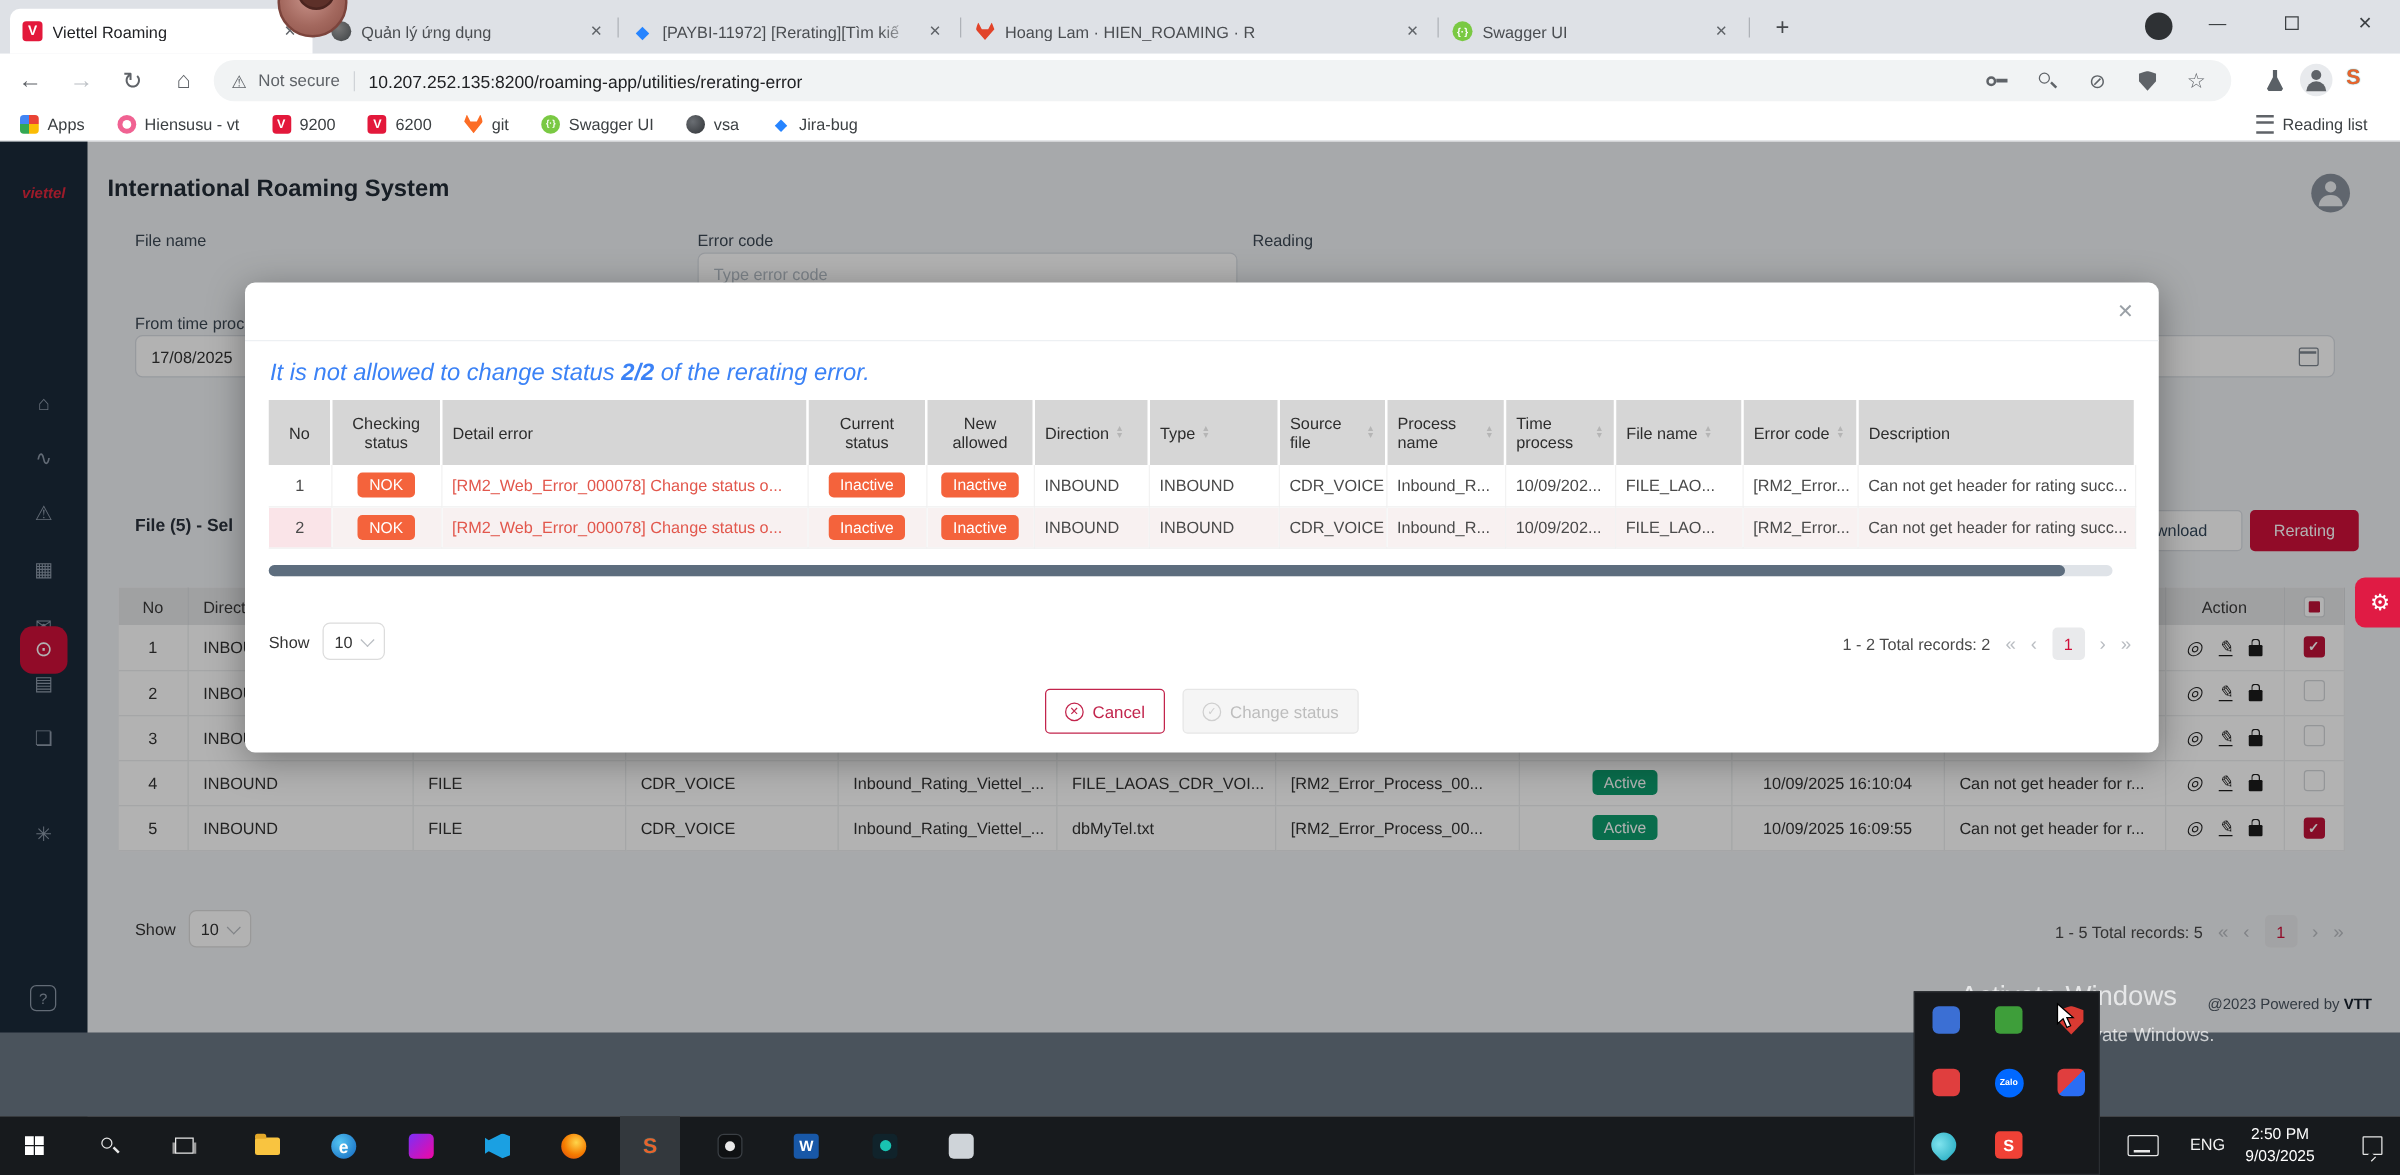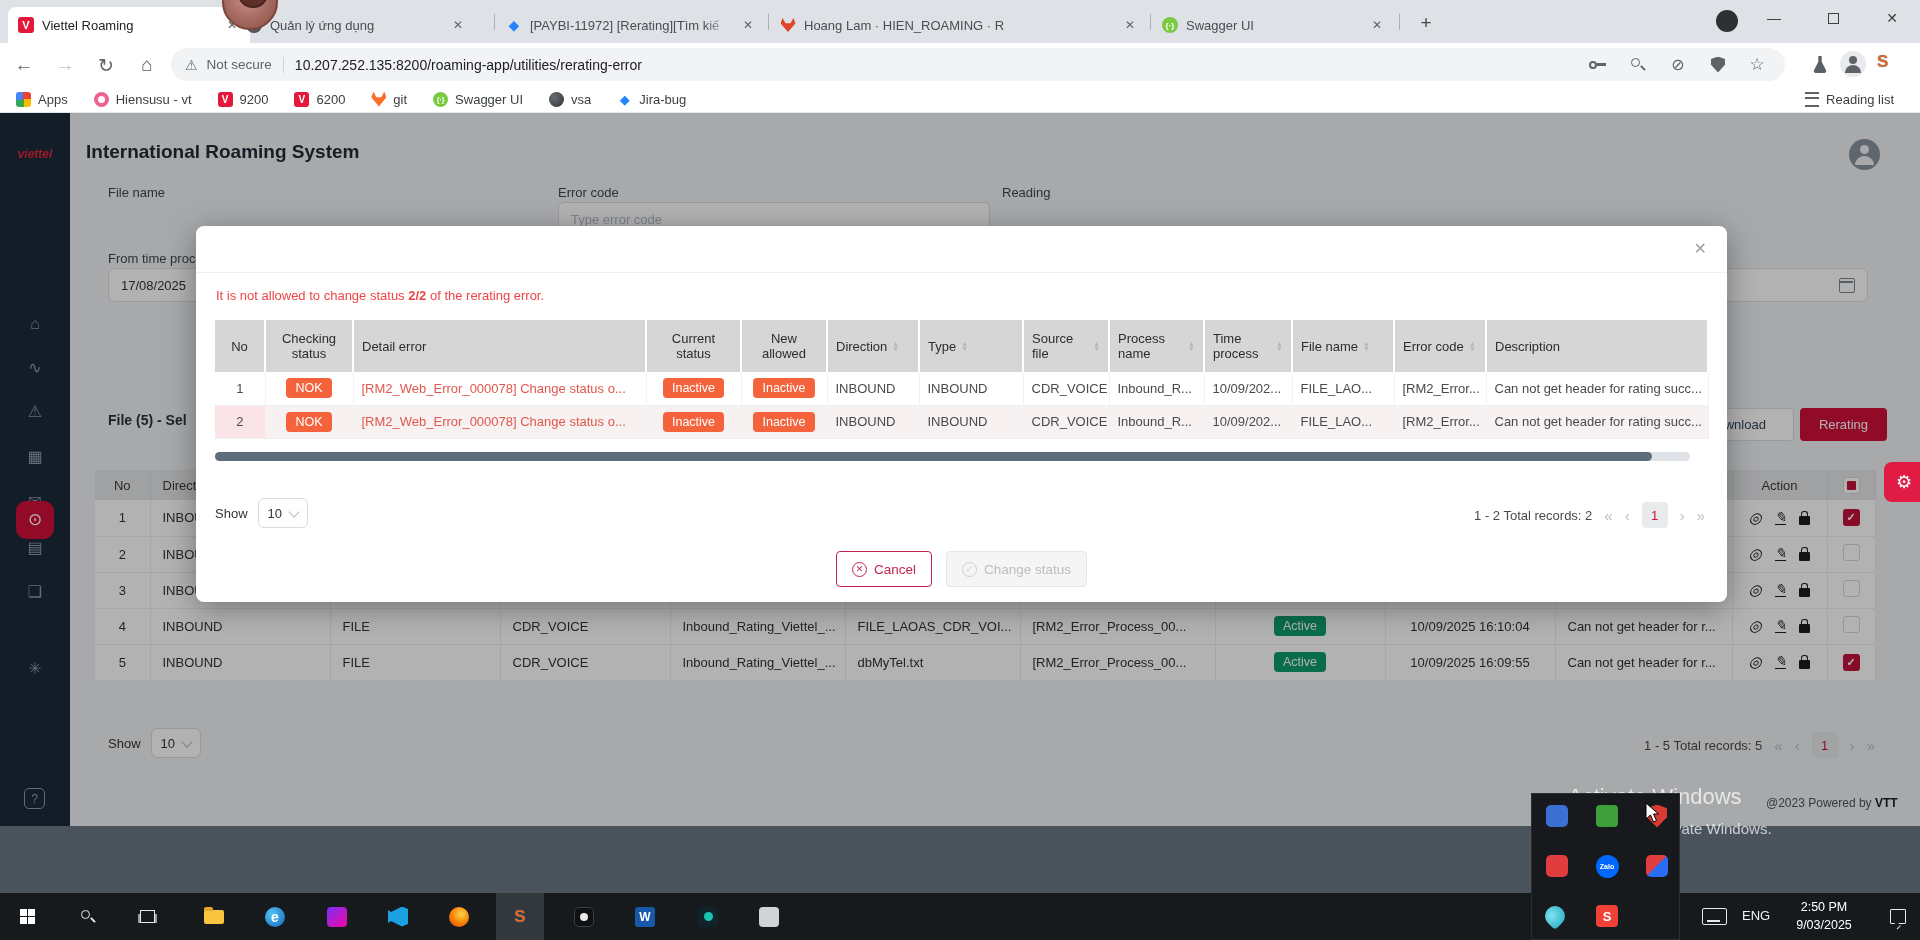--- a/index.html
+++ b/index.html
@@ -119,21 +119,21 @@
   .chevsm{width:7px;height:7px;border-right:1.4px solid #b9bdc2;border-bottom:1.4px solid #b9bdc2;transform:rotate(45deg);margin-top:-3px;}
   
   .dim{position:absolute;left:0;top:113px;width:1920px;height:780px;background:rgba(0,0,0,.30);z-index:5;}
   .gearfab{position:absolute;left:1884px;top:462px;width:40px;height:40px;background:#e01b44;border-radius:8px 0 0 8px;
     color:#fff;font-size:18px;display:flex;align-items:center;justify-content:center;z-index:6;}
   .modal{position:absolute;left:196px;top:226px;width:1531px;height:376px;background:#fff;border-radius:8px;
     box-shadow:0 6px 30px rgba(0,0,0,.35);z-index:7;}
   .m-title{position:absolute;left:20px;top:0;height:46px;line-height:46px;font-size:19px;font-weight:bold;color:#25303c;}
   .m-close{position:absolute;right:20px;top:13px;font-size:16px;color:#9aa0a6;}
   .m-hline{position:absolute;left:0;top:46px;width:100%;height:1px;background:#edf0f3;}
-  .m-warn{position:absolute;left:20px;top:62px;font-size:13px;color:#ef4444;}
+  .m-warn{position:absolute;left:20px;top:62px;font-size:19px;font-style:italic;color:#3b82f6;}
   .mtable{position:absolute;left:19px;top:94px;border-collapse:collapse;table-layout:fixed;width:1493px;}
   .mtable th{height:52px;background:#d6d6d6;font-size:13px;font-weight:normal;color:#2d2d2d;
     padding:4px 8px;border-right:2px solid #fff;text-align:left;box-sizing:border-box;}
   .mtable th.c{text-align:center;}
   .mtable th .hwrap{display:flex;align-items:center;gap:5px;}
   .sort{display:inline-flex;flex-direction:column;line-height:5.5px;font-size:7px;color:#b5b5b5;}
   .sort::before{content:"▲";}
   .sort::after{content:"▼";}
   .mtable td{height:33px;font-size:13px;color:#4a4a4a;padding:0 8px;border-bottom:1px solid #efefef;
     border-right:1px solid #f2f2f2;white-space:nowrap;overflow:hidden;box-sizing:border-box;}
@@ -184,21 +184,21 @@
   .ic-cam{width:20px;height:20px;border-radius:5px;background:#0f1113;border:1px solid #3a3f44;display:flex;align-items:center;justify-content:center;box-sizing:border-box;}
   .ic-cam::after{content:"";width:8px;height:8px;border-radius:50%;background:#e8e8e8;}
   .ic-word{width:20px;height:20px;border-radius:3px;background:#1858a8;color:#fff;font-size:12px;font-weight:bold;display:flex;align-items:center;justify-content:center;}
   .ic-dark1{width:20px;height:20px;border-radius:4px;background:#10232b;display:flex;align-items:center;justify-content:center;}
   .ic-dark1::after{content:"";width:9px;height:9px;border-radius:50%;background:#19c3b1;}
   .ic-gray{width:20px;height:20px;border-radius:4px;background:#cfd4d9;}
   .ic-kb{width:25px;height:17px;border:1.6px solid #e8e8e8;border-radius:2px;position:relative;box-sizing:border-box;}
   .ic-kb::after{content:"";position:absolute;left:4px;bottom:2.5px;width:13px;height:1.8px;background:#e8e8e8;}
   .ic-notif{width:16px;height:15px;border:1.6px solid #e8e8e8;border-radius:1px;position:relative;box-sizing:border-box;}
   .ic-notif::after{content:"";position:absolute;left:3px;bottom:-5px;width:5px;height:5px;background:#171a1d;border-right:1.6px solid #e8e8e8;transform:rotate(45deg);}
-  .tbtext{position:absolute;color:#f2f2f2;font-size:13px;}
+  .tbtext{position:absolute;color:#f2f2f2;font-size:13px;margin-left:10px;}
   .clock{position:absolute;left:1782px;top:5px;width:84px;text-align:center;color:#fff;font-size:12.5px;line-height:18px;}
   
   .flyout{position:absolute;left:1531px;top:793px;width:149px;height:147px;background:#17191c;border:1px solid #2a2d31;
     box-sizing:border-box;z-index:12;}
   .fly-ic{position:absolute;width:24px;height:24px;display:flex;align-items:center;justify-content:center;}
   .fi-blue{width:22px;height:22px;border-radius:5px;background:#3b6fd4;}
   .fi-green{width:22px;height:22px;border-radius:4px;background:#3e9e3a;}
   .fi-shield{width:20px;height:23px;background:#d93a32;clip-path:polygon(50% 0,100% 16%,100% 55%,50% 100%,0 55%,0 16%);}
   .fi-red{width:22px;height:22px;border-radius:5px;background:#e03e3e;}
   .fi-zalo{width:23px;height:23px;border-radius:50%;background:#0068ff;color:#fff;font-size:7px;font-weight:bold;
@@ -659,21 +659,21 @@
   <svg class="cursor" style="left:1645px;top:802px;" width="16" height="22" viewBox="0 0 16 22">
     <polygon points="1,1 1,17 5.5,13 8.5,20 11.5,18.5 8.5,12 13.5,12" fill="#fff" stroke="#000" stroke-width="1"></polygon>
   </svg>
 
   <div class="tabstrip">
     <div class="tab active" style="left:8px;width:242px;">
       <span class="fav fav-v">V</span>
       <span class="ttl">Viettel Roaming</span>
       <span class="tclose">✕</span>
     </div>
-    <div class="tab" style="left:236px;width:240px;align-items:center;">
+    <div class="tab" style="left:255px;width:240px;align-items:center;">
       <span class="fav fav-globe"></span>
       <span class="ttl">Quản lý ứng dụng</span>
       <span class="tclose">✕</span>
     </div>
     <span class="tabsep" style="left:251px;"></span>
     <div class="tab" style="left:496px;width:270px;">
       <span class="fav fav-jira">◆</span>
       <span class="ttl">[PAYBI-11972] [Rerating][Tìm kiế</span>
       <span class="tclose">✕</span>
     </div>

